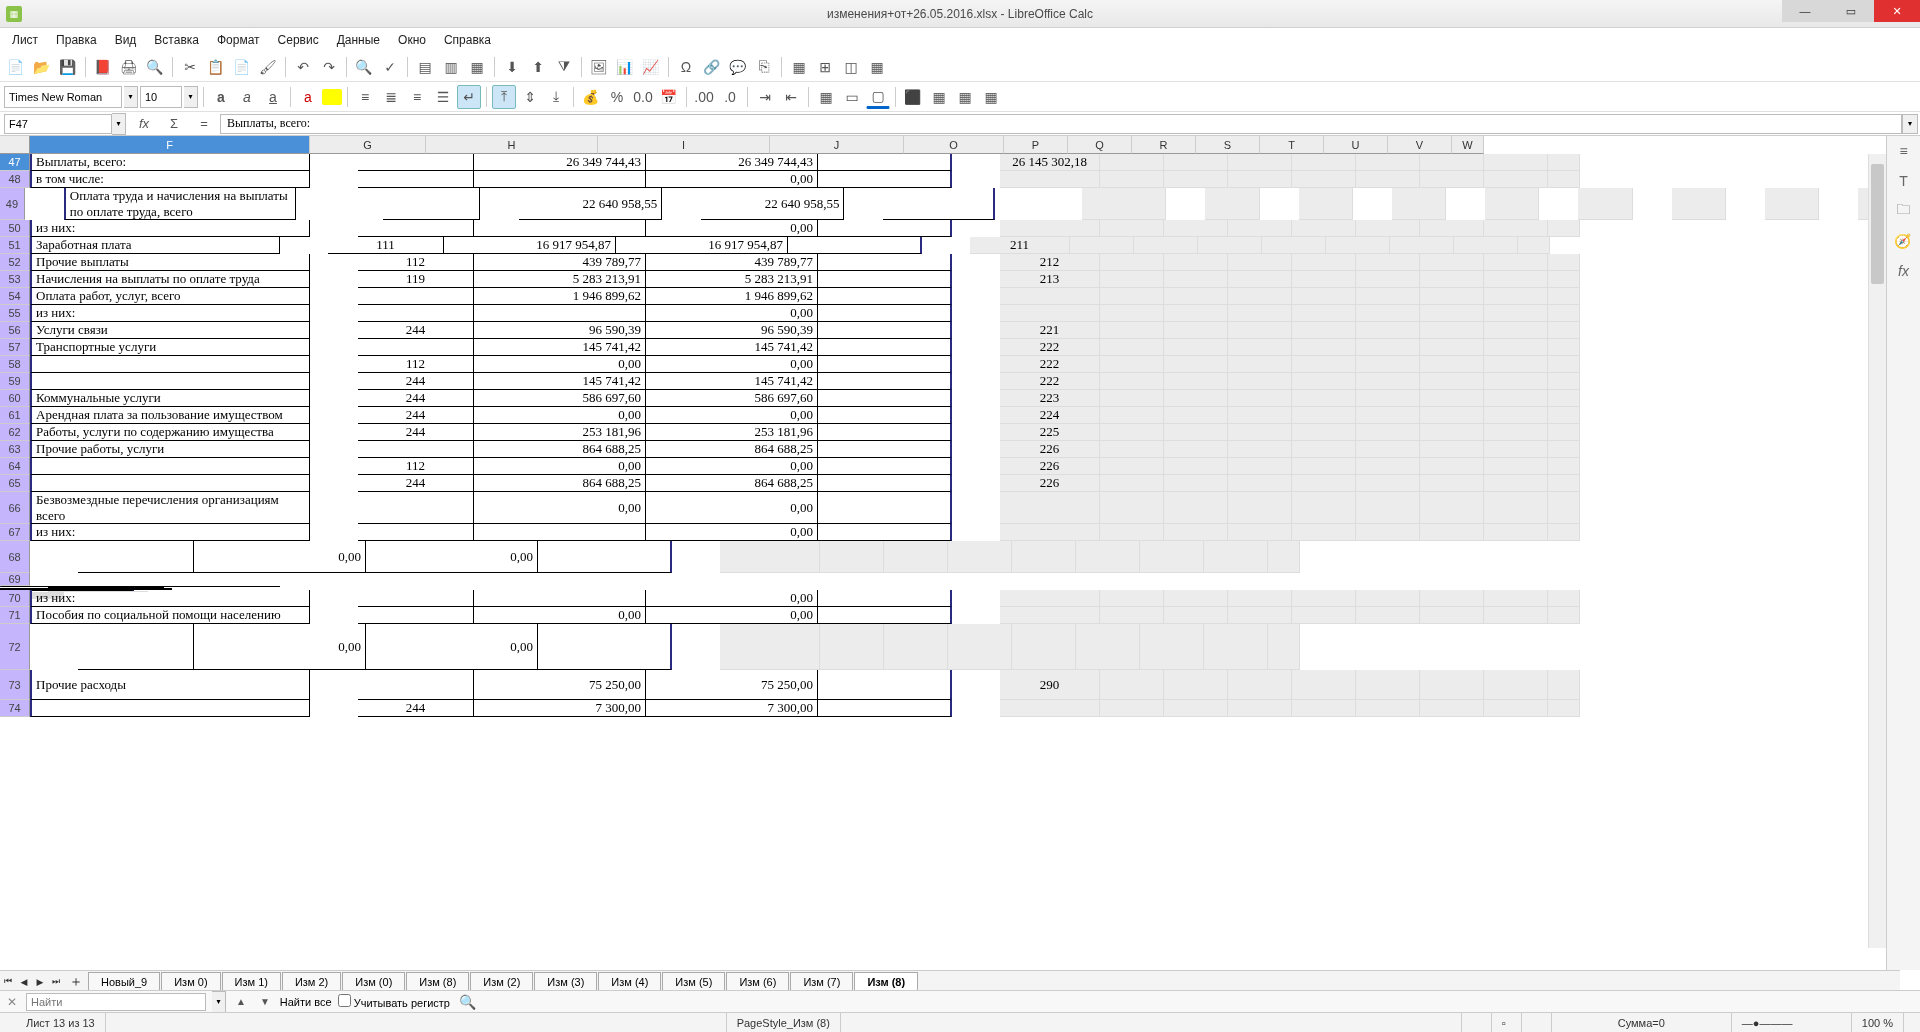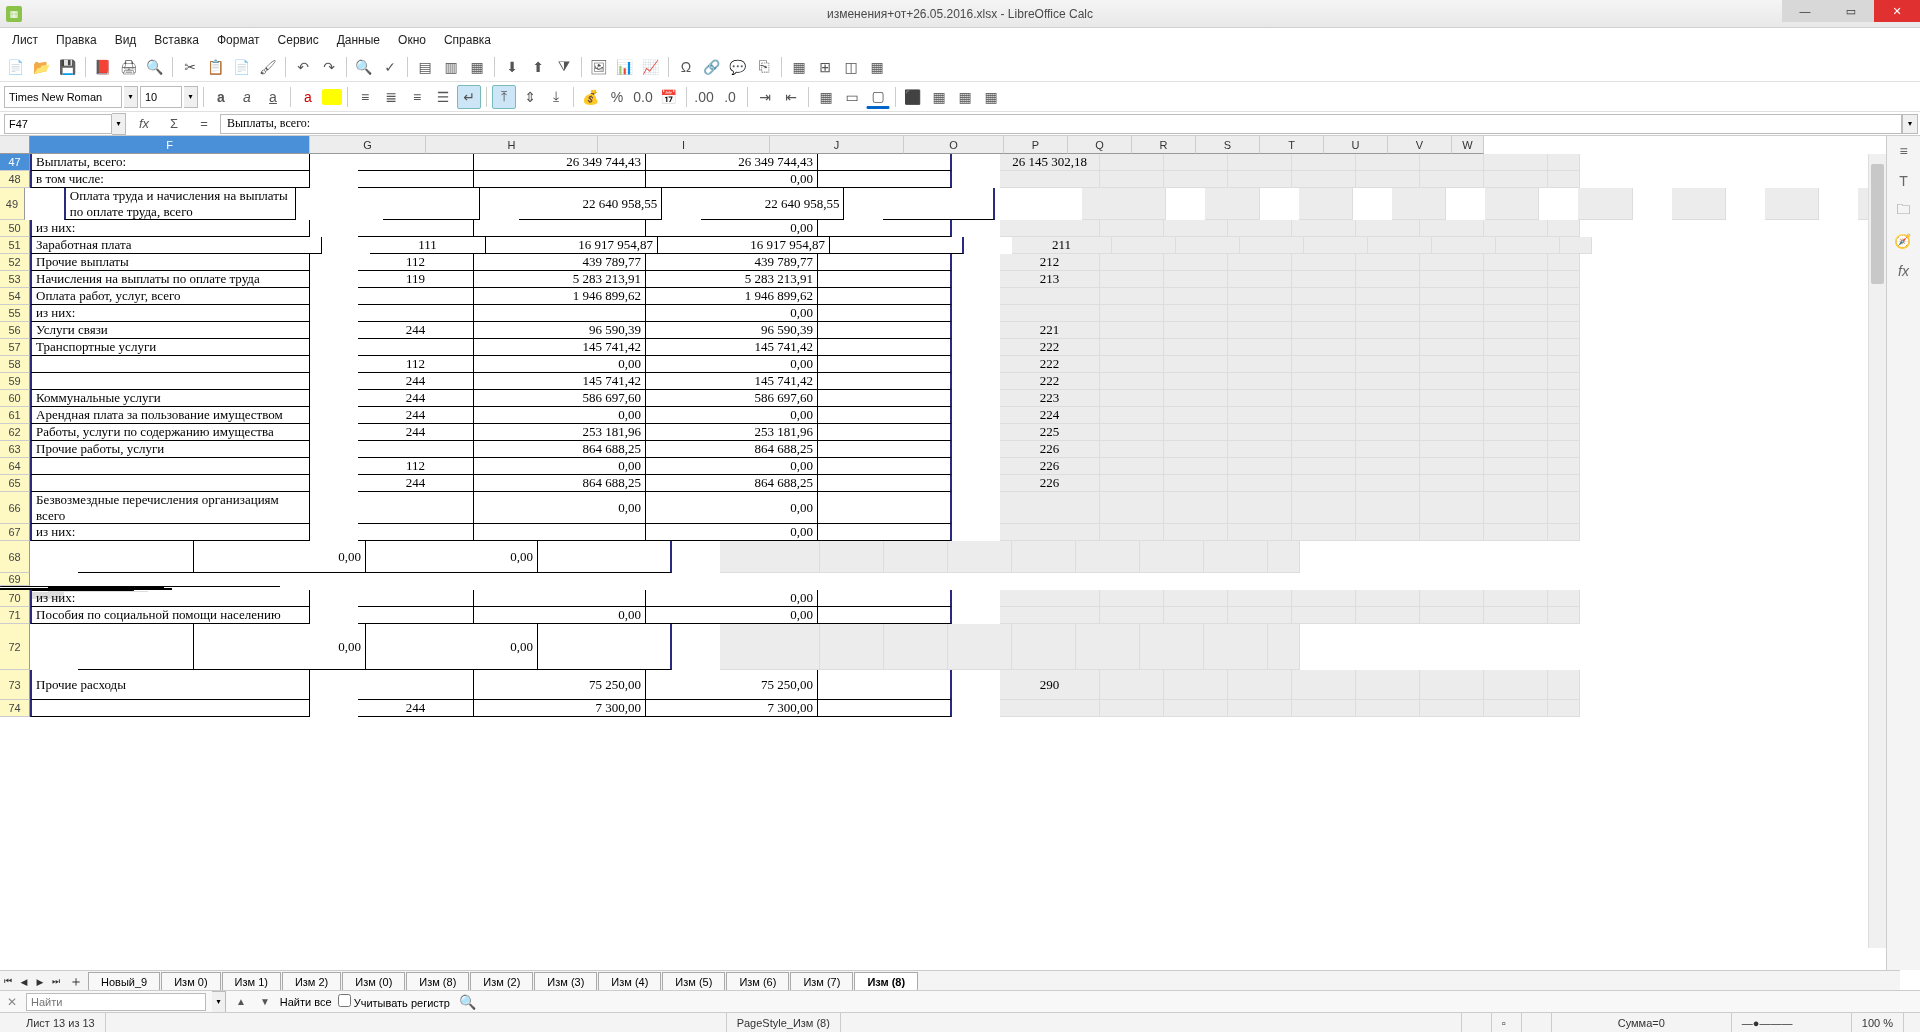--- a/index.html
+++ b/index.html
@@ -23,21 +23,21 @@
 .dropbtn { width: 14px; height: 22px; border: 1px solid #bbb; border-left: none; background: #f0f0f0; display: flex; align-items: center; justify-content: center; font-size: 8px; }
 .formulabar { height: 24px; display: flex; align-items: center; border-bottom: 1px solid #ccc; }
 .cellref { width: 108px; height: 20px; border: 1px solid #bbb; font-size: 11px; padding: 0 4px; margin-left: 4px; }
 .fxbtn { width: 24px; height: 20px; display: flex; align-items: center; justify-content: center; font-size: 13px; color: #555; margin-left: 6px; cursor: pointer; }
 .fxinput { flex: 1; height: 20px; border: 1px solid #bbb; font-size: 12px; padding: 0 6px; margin-left: 4px; font-family: "Times New Roman", serif; }
 .sidedrop { width: 16px; height: 20px; border: 1px solid #bbb; background: #f0f0f0; display: flex; align-items: center; justify-content: center; font-size: 8px; margin-right: 2px; }
 .gridwrap { position: absolute; top: 136px; left: 0; right: 34px; bottom: 62px; overflow: hidden; }
 .colhdr { display: flex; height: 18px; position: sticky; top: 0; }
 .ch { border-right: 1px solid #ccc; border-bottom: 1px solid #999; background: #ededed; display: flex; align-items: center; justify-content: center; font-size: 11px; color: #333; }
 .ch.sel { background: #4a90d9; color: #fff; }
-.rowhdr { width: 30px; border-right: 1px solid #999; border-bottom: 1px solid #ccc; background: #fef9c3; display: flex; align-items: center; justify-content: center; font-size: 11px; color: #444; }
+.rowhdr { width: 30px; border-right: 1px solid #999; border-bottom: 1px solid #ccc; background: #c4b5fd; display: flex; align-items: center; justify-content: center; font-size: 11px; color: #444; }
 .rowhdr.sel { background: #4a90d9; color: #fff; }
 .gridbody { overflow: auto; }
 .row { display: flex; }
 .cell { border-right: 1px solid #000; border-bottom: 1px solid #000; padding: 0 4px; font-family: "Times New Roman", serif; font-size: 13px; display: flex; align-items: center; overflow: hidden; white-space: normal; }
 .cell.ra { justify-content: flex-end; }
 .cell.la { justify-content: flex-start; }
 .cell.ca { justify-content: center; margin-left: 48px; }
 .cell.nob { border-right: 1px solid #ddd; border-bottom: 1px solid #ddd; }
 .cell.thick { border-right: 2px solid #2a2a80; }
 .cell.thickl { border-left: 2px solid #2a2a80; }
@@ -272,21 +272,21 @@
         <div class="cell nob" style="width: 64px; height: 17px; background: rgb(236, 236, 236);"></div>
         <div class="cell nob" style="width: 64px; height: 17px; background: rgb(236, 236, 236);"></div>
         <div class="cell nob" style="width: 64px; height: 17px; background: rgb(236, 236, 236);"></div>
         <div class="cell nob" style="width: 64px; height: 17px; background: rgb(236, 236, 236);"></div>
         <div class="cell nob" style="width: 64px; height: 17px; background: rgb(236, 236, 236);"></div>
         <div class="cell nob" style="width: 64px; height: 17px; background: rgb(236, 236, 236);"></div>
         <div class="cell nob" style="width: 32px; height: 17px; background: rgb(236, 236, 236);"></div>
       </div>
       <div class="row" style="height: 17px;">
         <div class="rowhdr" style="height: 17px;">51</div>
-        <div class="cell la thickl" style="width: 292px; height: 17px;">Заработная плата</div>
+        <div class="cell la thickl" style="width: 250px; height: 17px;">Заработная плата</div>
         <div class="cell ca" style="width: 116px; height: 17px;">111</div>
         <div class="cell ra" style="width: 172px; height: 17px;">16 917 954,87</div>
         <div class="cell ra" style="width: 172px; height: 17px;">16 917 954,87</div>
         <div class="cell ra thick" style="width: 134px; height: 17px;"></div>
         <div class="cell ca nob" style="width: 100px; height: 17px; background: rgb(236, 236, 236);">211</div>
         <div class="cell nob" style="width: 64px; height: 17px; background: rgb(236, 236, 236);"></div>
         <div class="cell nob" style="width: 64px; height: 17px; background: rgb(236, 236, 236);"></div>
         <div class="cell nob" style="width: 64px; height: 17px; background: rgb(236, 236, 236);"></div>
         <div class="cell nob" style="width: 64px; height: 17px; background: rgb(236, 236, 236);"></div>
         <div class="cell nob" style="width: 64px; height: 17px; background: rgb(236, 236, 236);"></div>

